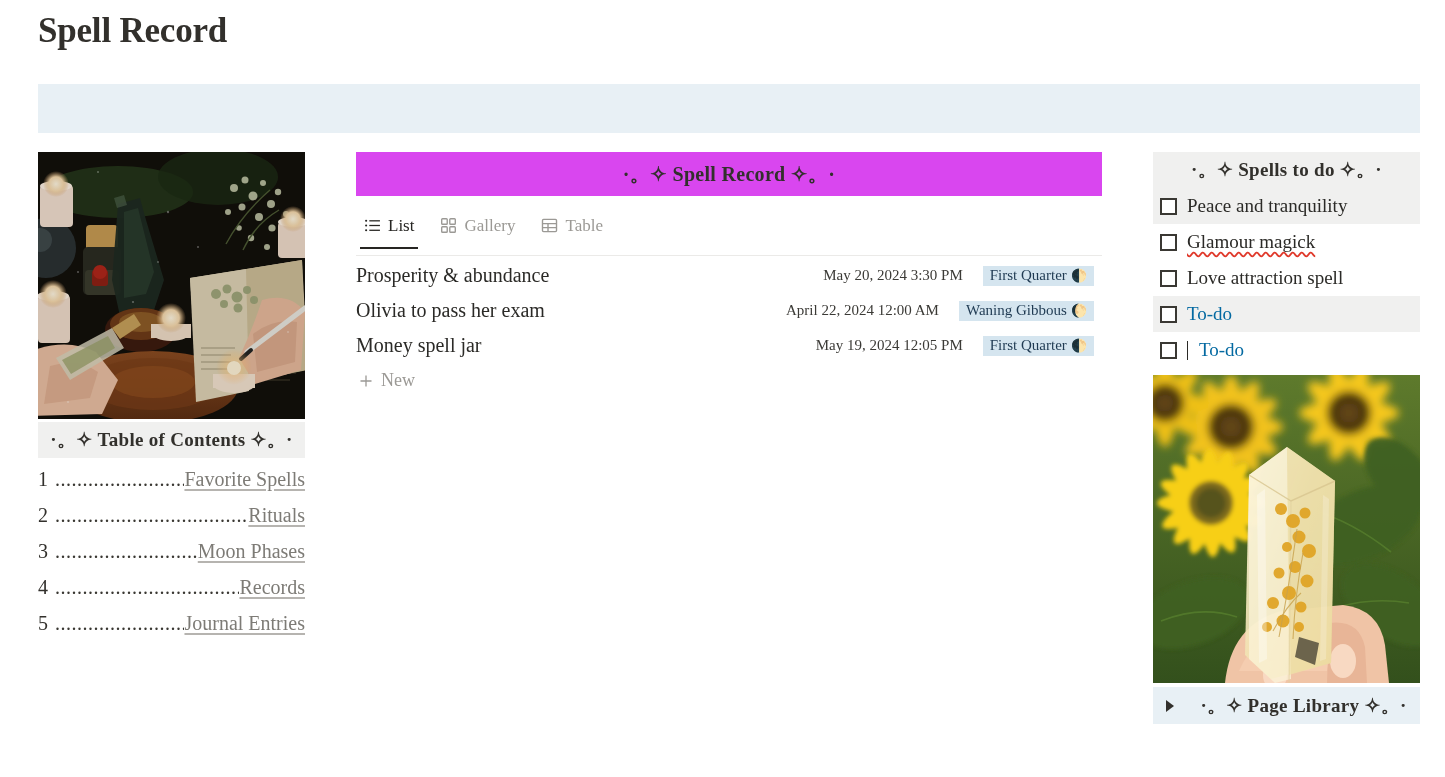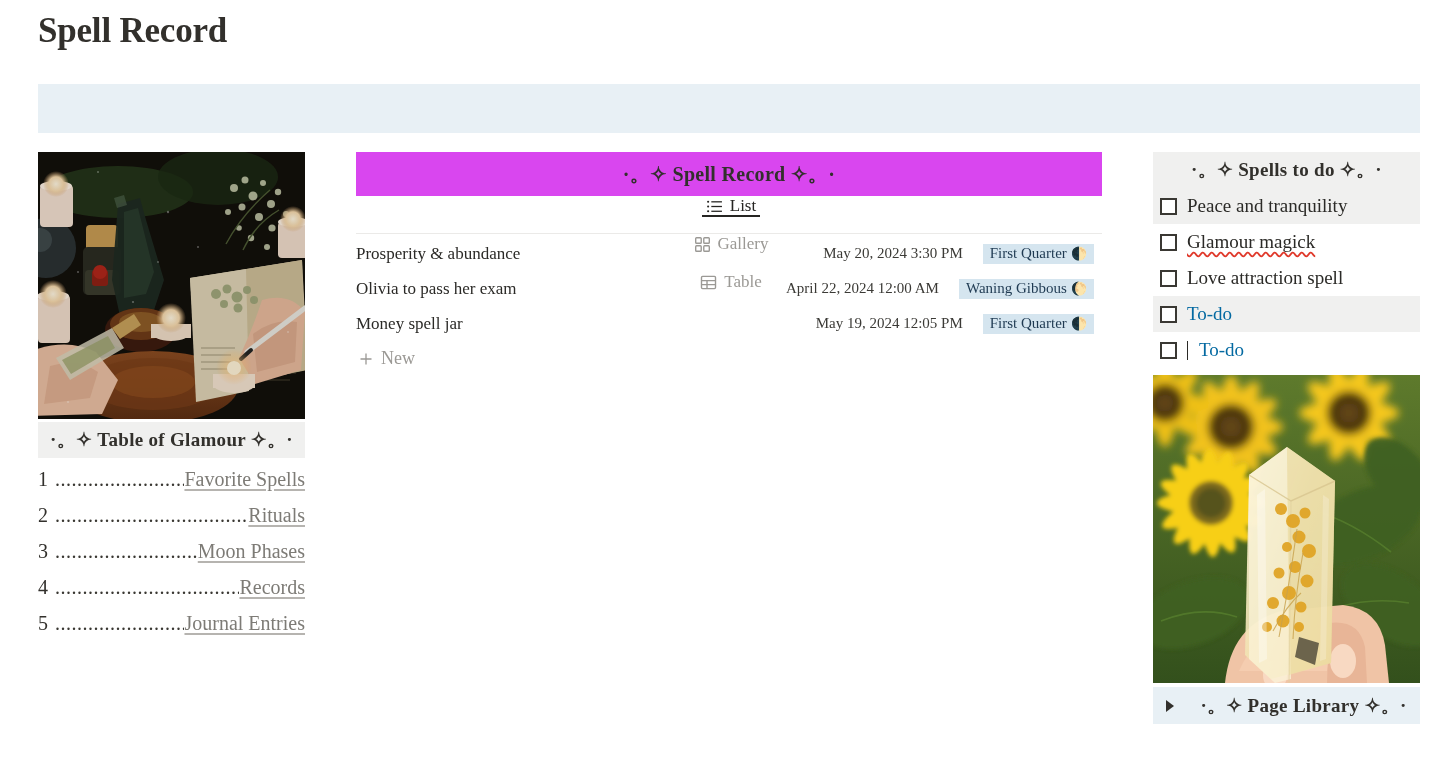--- a/index.html
+++ b/index.html
@@ -114,27 +114,26 @@
     align-items: center;
     justify-content: center;
     font-size: 20px;
     font-weight: bold;
     color: #32302c;
     letter-spacing: 0.3px;
   }
 
   .db-tabs {
     position: relative;
-    height: 38px;
+    height: 60px;
     display: flex;
     align-items: center;
     gap: 18px;
     padding-left: 4px;
     border-bottom: 1px solid #ebeae8;
-    flex-direction: column;
   }
   .db-tab {
     display: flex;
     align-items: center;
     gap: 7px;
     height: 44px;
     font-size: 17px;
     color: #9b9995;
     padding: 0 4px;
     position: relative;
@@ -152,21 +151,21 @@
 
   .db-rows { padding-top: 2px; }
   .db-row {
     position: relative;
     display: flex;
     align-items: center;
     height: 35px;
     cursor: pointer;
   }
   .db-row-title {
-    font-size: 17px;
+    font-size: 20px;
     color: #2b2a27;
     white-space: nowrap;
   }
   .db-row-right {
     position: absolute;
     right: 8px;
     top: 0;
     height: 35px;
     display: flex;
     align-items: center;
@@ -427,21 +426,21 @@
               <circle cx="160" cy="95" r="1"></circle>
             <circle cx="95" cy="150" r="1.1"></circle>
               <circle cx="250" cy="180" r="1"></circle>
             <circle cx="30" cy="250" r="1"></circle>
               <circle cx="120" cy="110" r="0.9"></circle>
           </g>
           <rect width="267" height="267" fill="#120f0b" opacity="0.12"></rect>
         </svg>
       </div>
 
-      <div class="toc-header">·。✧ Table of Glamour ✧。·</div>
+      <div class="toc-header">·。✧ Table of Contents ✧。·</div>
 
       <div class="toc-list">
         <div class="toc-row">
           <span class="toc-num">1</span>
           <span class="toc-leader">................................</span>
           <span class="toc-link">Favorite Spells</span>
         </div>
         <div class="toc-row">
           <span class="toc-num">2</span>
           <span class="toc-leader">......................................................</span>

